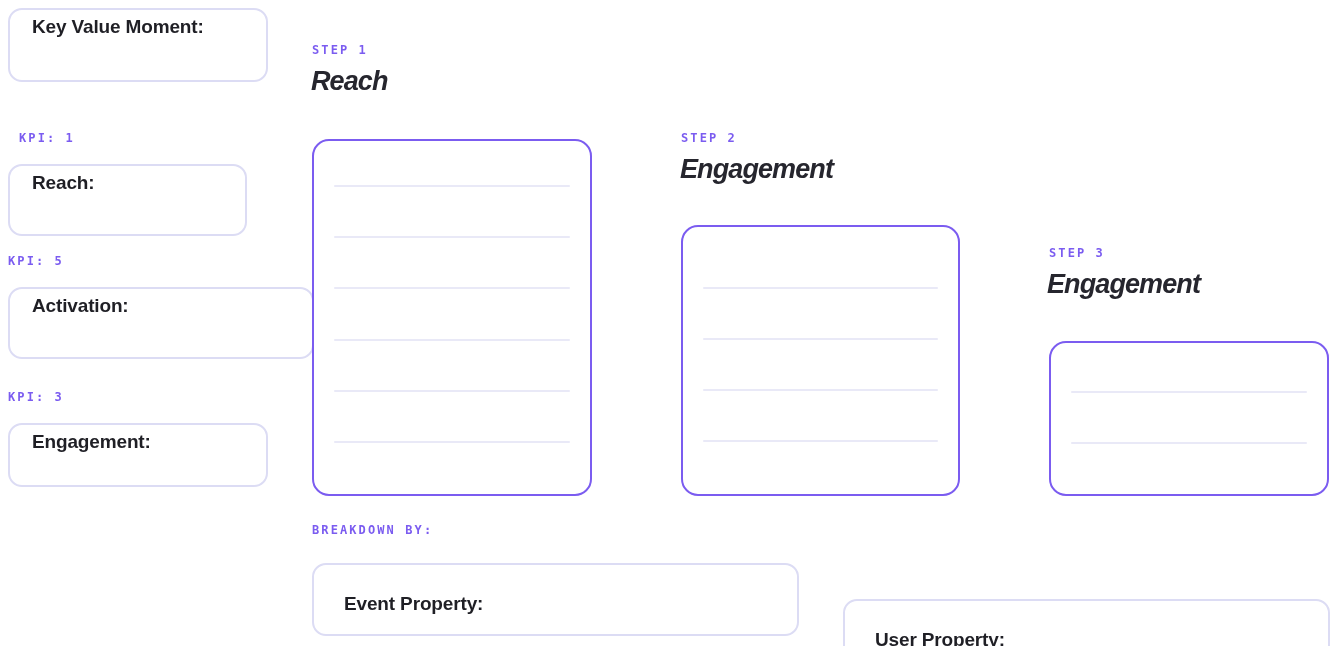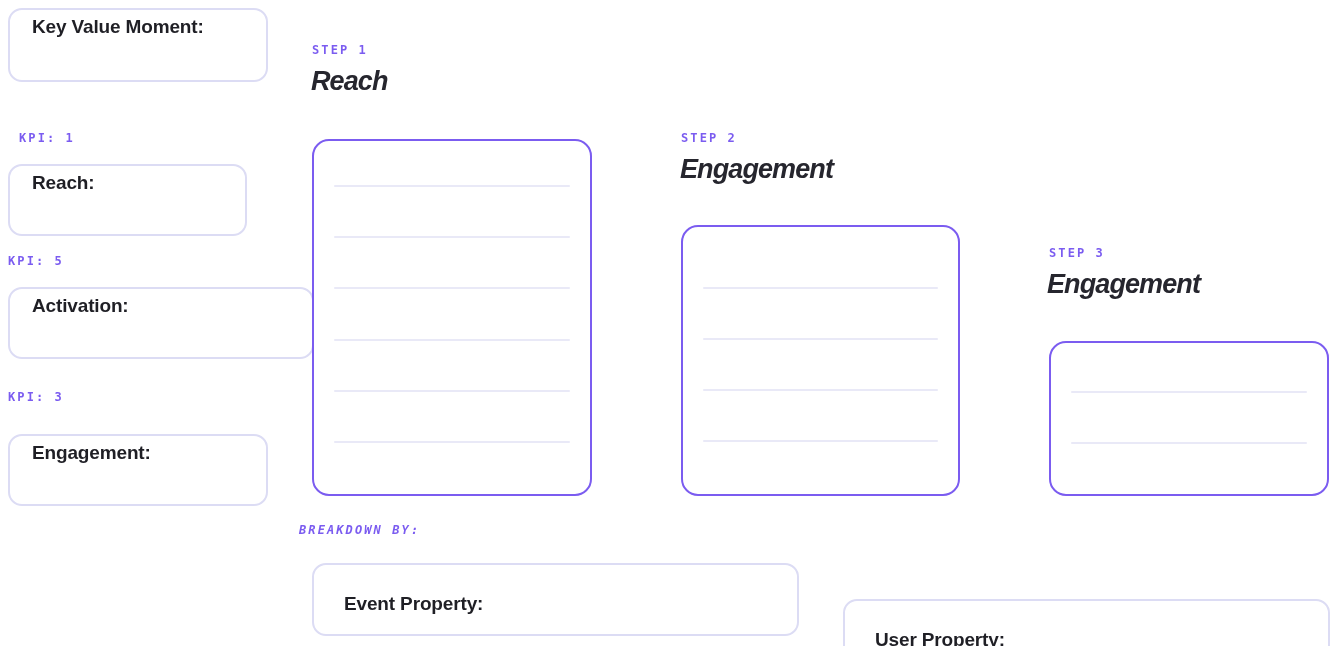--- a/index.html
+++ b/index.html
@@ -93,21 +93,21 @@
   <div class="card-light" style="left:8px; top:164px; width:239px; height:72px;">
     <span class="card-label">Reach:</span>
   </div>
 
   <span class="eyebrow" style="left:8px; top:254px;">KPI: 5</span>
   <div class="card-light" style="left:8px; top:287px; width:306px; height:72px;">
     <span class="card-label">Activation:</span>
   </div>
 
   <span class="eyebrow" style="left:8px; top:390px;">KPI: 3</span>
-  <div class="card-light" style="left:8px; top:423px; width:260px; height:72px;margin-top:11px;">
+  <div class="card-light" style="left:8px; top:423px; width:260px; height:64px;">
     <span class="card-label">Engagement:</span>
   </div>
 
   <span class="eyebrow" style="left:312px; top:43px;">STEP 1</span>
   <span class="step-heading" style="left:311px; top:66px;">Reach</span>
 
   <div class="card-accent" style="left:312px; top:139px; width:280px; height:357px;">
     <div class="rule" style="left:20px; top:44px;  width:236px;"></div>
     <div class="rule" style="left:20px; top:95px;  width:236px;"></div>
     <div class="rule" style="left:20px; top:146px; width:236px;"></div>
@@ -127,21 +127,21 @@
   </div>
 
   <span class="eyebrow" style="left:1049px; top:246px;">STEP 3</span>
   <span class="step-heading" style="left:1047px; top:269px;">Engagement</span>
 
   <div class="card-accent" style="left:1049px; top:341px; width:280px; height:155px;">
     <div class="rule" style="left:20px; top:48px; width:236px;"></div>
     <div class="rule" style="left:20px; top:99px; width:236px;"></div>
   </div>
 
-  <span class="eyebrow" style="left:299px; top:523px;font-style:italic;">BREAKDOWN BY:</span>
+  <span class="eyebrow" style="left:312px; top:523px;">BREAKDOWN BY:</span>
 
   <div class="card-light" style="left:312px; top:563px; width:487px; height:73px;">
     <span class="card-label big">Event Property:</span>
   </div>
 
   <div class="card-light" style="left:843px; top:563px; width:487px; height:73px;margin-top:36px;">
     <span class="card-label big">User Property:</span>
   </div>
 
 </div>

